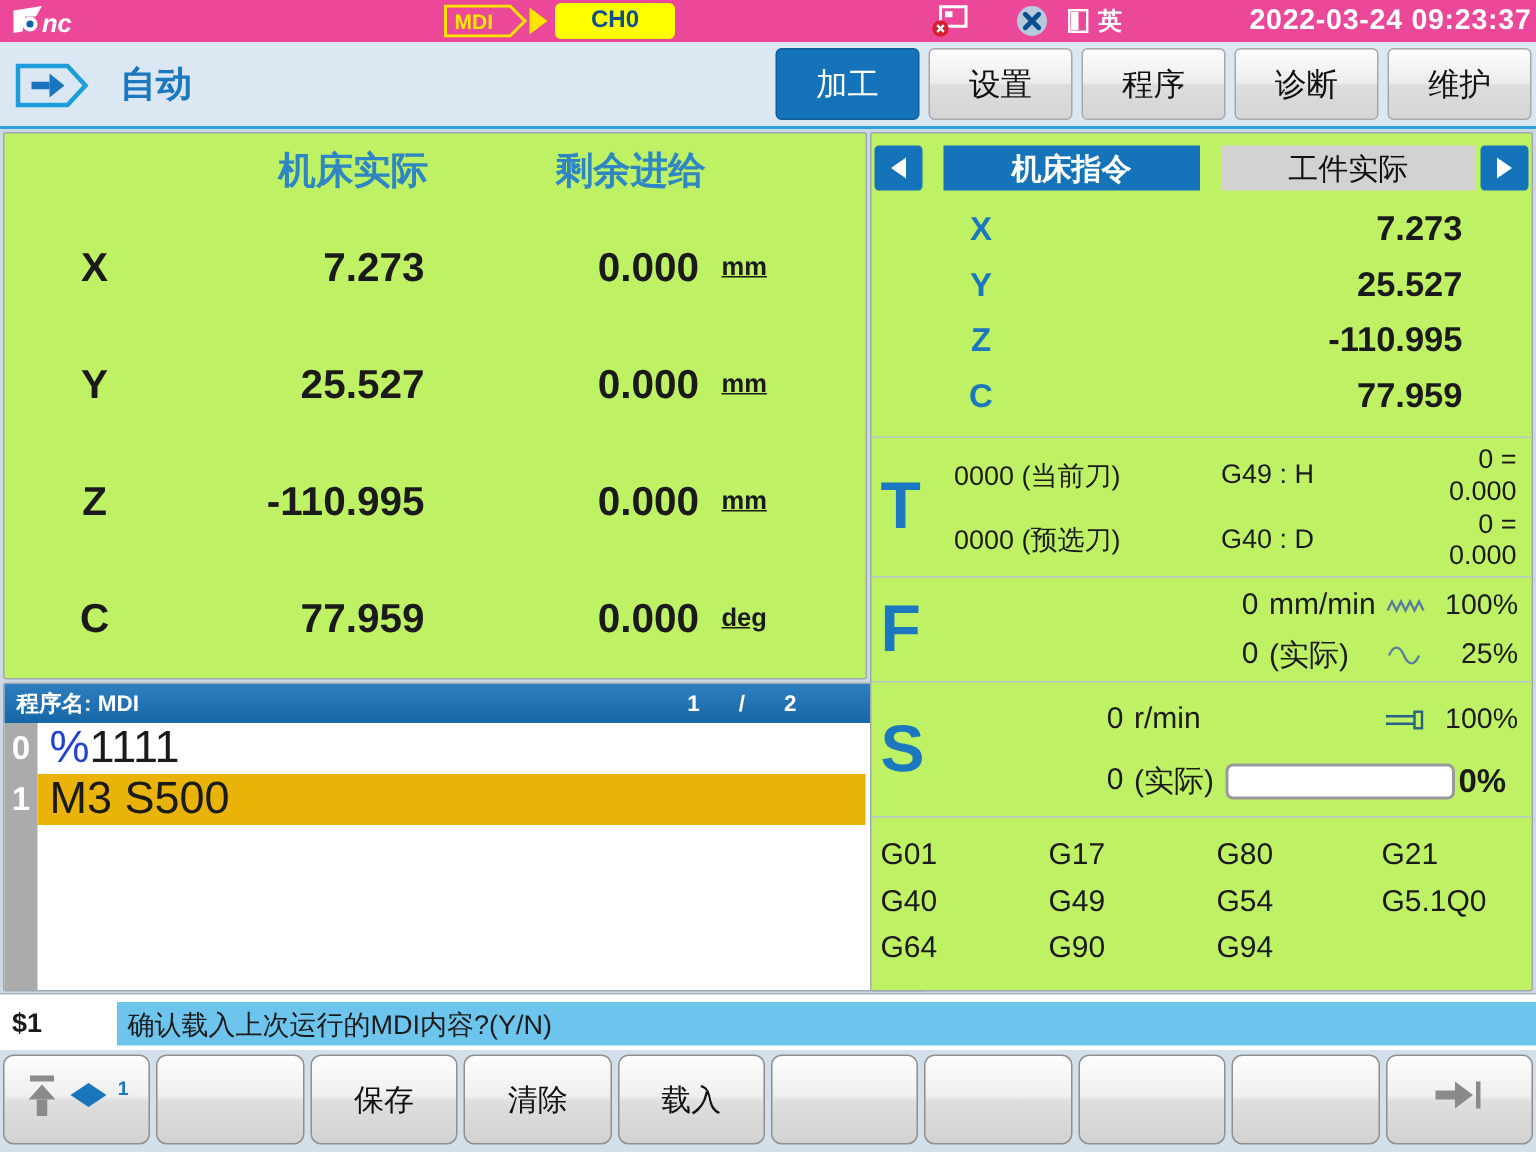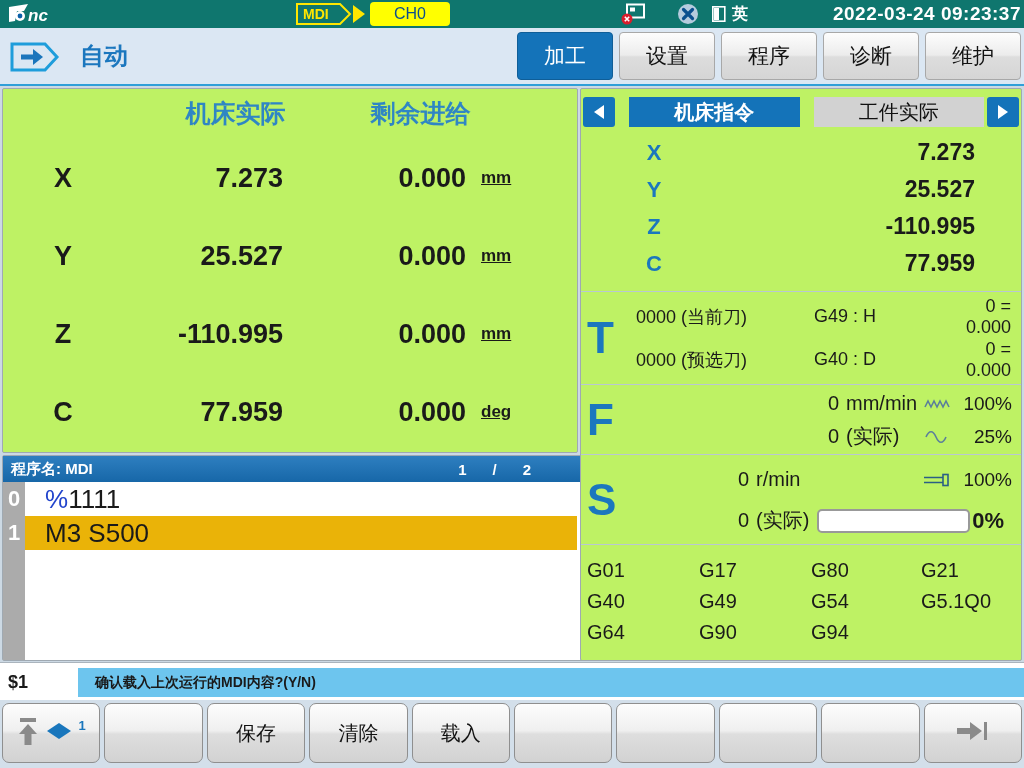--- a/index.html
+++ b/index.html
@@ -5,25 +5,25 @@
   * { margin:0; padding:0; box-sizing:border-box; }
   html,body { width:1024px; height:768px; overflow:hidden; }
   body {
     position:relative;
     font-family:"Liberation Sans", sans-serif;
     background:#ccd9e4;
     color:#1a1a1a;
   }
 
   
-  #topbar { position:absolute; left:0; top:0; width:1024px; height:28px; background:#0f766e; }
+  #topbar { position:absolute; left:0; top:0; width:1024px; height:28px; background:#ec4899; }
   #logo { position:absolute; left:8px; top:3px; width:60px; height:22px; }
   #mdi-badge { position:absolute; left:296px; top:3px; width:74px; height:22px; }
   #ch-badge { position:absolute; left:370px; top:2px; width:80px; height:24px;
-    background:#ffff00; border-radius:4px; color:#0a4f8e; font-weight:normal; font-size:16px;
+    background:#ffff00; border-radius:4px; color:#0a4f8e; font-weight:bold; font-size:16px;
     display:flex; align-items:center; justify-content:center; }
   #net-icon { position:absolute; left:620px; top:3px; }
   #circlex-icon { position:absolute; left:676px; top:3px; }
   #book-icon { position:absolute; left:712px; top:6px; }
   #lang { position:absolute; left:732px; top:0; height:28px; display:flex; align-items:center;
     color:#fff; font-size:16px; font-weight:bold; }
   #datetime { position:absolute; right:3px; top:0; height:28px; display:flex; align-items:center;
     color:#fff; font-size:19px; font-weight:bold; letter-spacing:0.5px; }
 
   
@@ -56,21 +56,21 @@
   .pos-unit  { font-size:17px; padding-left:15px;text-decoration:underline; }
 
   
   #prog-header { height:26px; background:linear-gradient(#2e7fc0,#1767a8); color:#fff;
     display:flex; align-items:center; padding:0 8px; font-size:15px; font-weight:bold; position:relative; }
   #prog-pager { position:absolute; right:86px; display:flex; gap:26px; font-size:15px; font-weight:bold; }
   #prog-body { position:relative; height:178px; }
   #prog-gutter { position:absolute; left:0; top:0; width:22px; height:178px; background:#ababab; }
   .prog-line { position:absolute; left:0; width:574px; height:34px; display:flex; align-items:center; }
   .prog-num { width:22px; text-align:center; color:#fff; font-size:22px; font-weight:bold; flex:0 0 22px; }
-  .prog-text { padding-left:20px; font-size:26px; white-space:pre; }
+  .prog-text { padding-left:8px; font-size:30px; white-space:pre; }
   .prog-line.hl .line-bg { background:#eab308; }
   .line-bg { flex:1; height:100%; display:flex; align-items:center; }
   .pct-prefix { color:#2244cc; }
 
   
   #coord-tabs { display:flex; margin:8px 2px 0 2px; height:30px; gap:3px; }
   .nav-btn { width:32px; height:30px; background:#1473b9; border-radius:3px;
     display:flex; align-items:center; justify-content:center; }
   .coord-tab { flex:1; height:30px; display:flex; align-items:center; justify-content:center;
     font-size:20px;margin-left:11px; }
@@ -113,21 +113,21 @@
   #g-section { height:120px; padding:10px 0 0 6px; }
   #g-grid { display:grid; grid-template-columns:112px 112px 110px 1fr; grid-auto-rows:31px;
     font-size:20px; align-items:center; }
 
   
   #msgbar { position:absolute; left:0; top:662px; width:1024px; height:38px; background:#fff;
     border-top:1px solid #aab4bd; }
   #msg-channel { position:absolute; left:8px; top:0; height:38px; display:flex; align-items:center;
     font-size:18px; font-weight:bold; }
   #msg-highlight { position:absolute; left:78px; right:0; top:5px; bottom:3px; background:#6dc5ee;
-    display:flex; align-items:center; padding-left:17px; font-size:14px; font-weight:bold; }
+    display:flex; align-items:center; padding-left:7px; font-size:18px; font-weight:normal; }
 
   
   #softkeys { position:absolute; left:0; top:700px; width:1024px; height:68px; background:#d3dfea;
     display:flex; gap:4px; padding:3px 2px 5px 2px; }
   .softkey { flex:1; border:1px solid #8f8f8f; border-radius:7px;
     background:linear-gradient(#fdfdfd, #efefef 46%, #dedede 52%, #d2d2d2);
     display:flex; align-items:center; justify-content:center; gap:6px; font-size:20px; color:#111; }
   .sk-page { color:#1976bc; font-size:13px; font-weight:bold; align-self:flex-start; margin-top:14px; }
 </style>
 </head>

